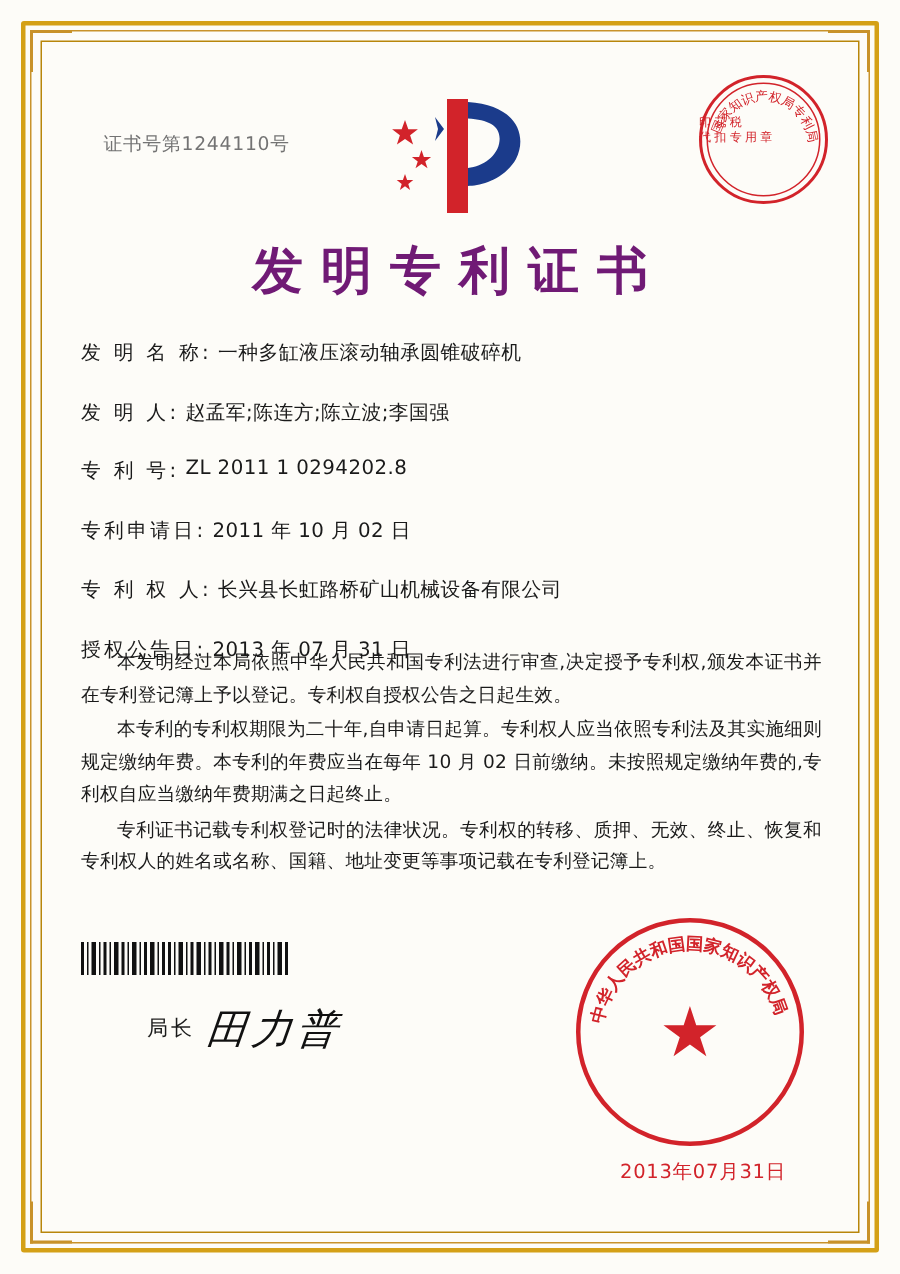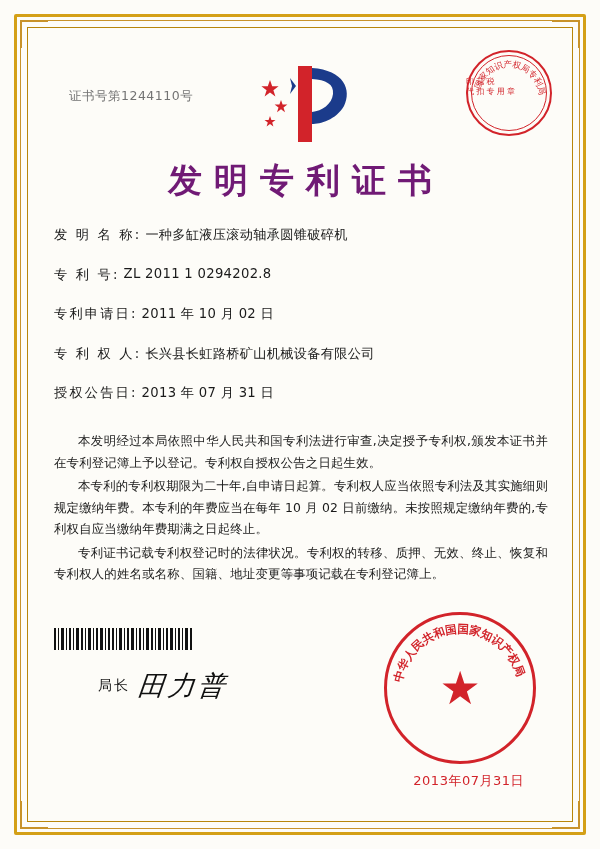--- a/index.html
+++ b/index.html
@@ -304,20 +304,24 @@
         <div>代 扣 专 用 章</div>
       </div>
     </div>
 
     <div class="main-title">发明专利证书</div>
 
     <div class="fields">
       <div class="field-row">
         <span class="field-label">发 明 名 称:</span>
         <span class="field-value">一种多缸液压滚动轴承圆锥破碎机</span>
+      </div>
+      <div class="field-row">
+        <span class="field-label">发  明  人:</span>
+        <span class="field-value">赵孟军;陈连方;陈立波;李国强</span>
       </div>
       <div class="field-row">
         <span class="field-label">专  利  号:</span>
         <span class="field-value">ZL 2011 1 0294202.8</span>
       </div>
       <div class="field-row">
         <span class="field-label">专利申请日:</span>
         <span class="field-value">2011 年 10 月 02 日</span>
       </div>
       <div class="field-row">

